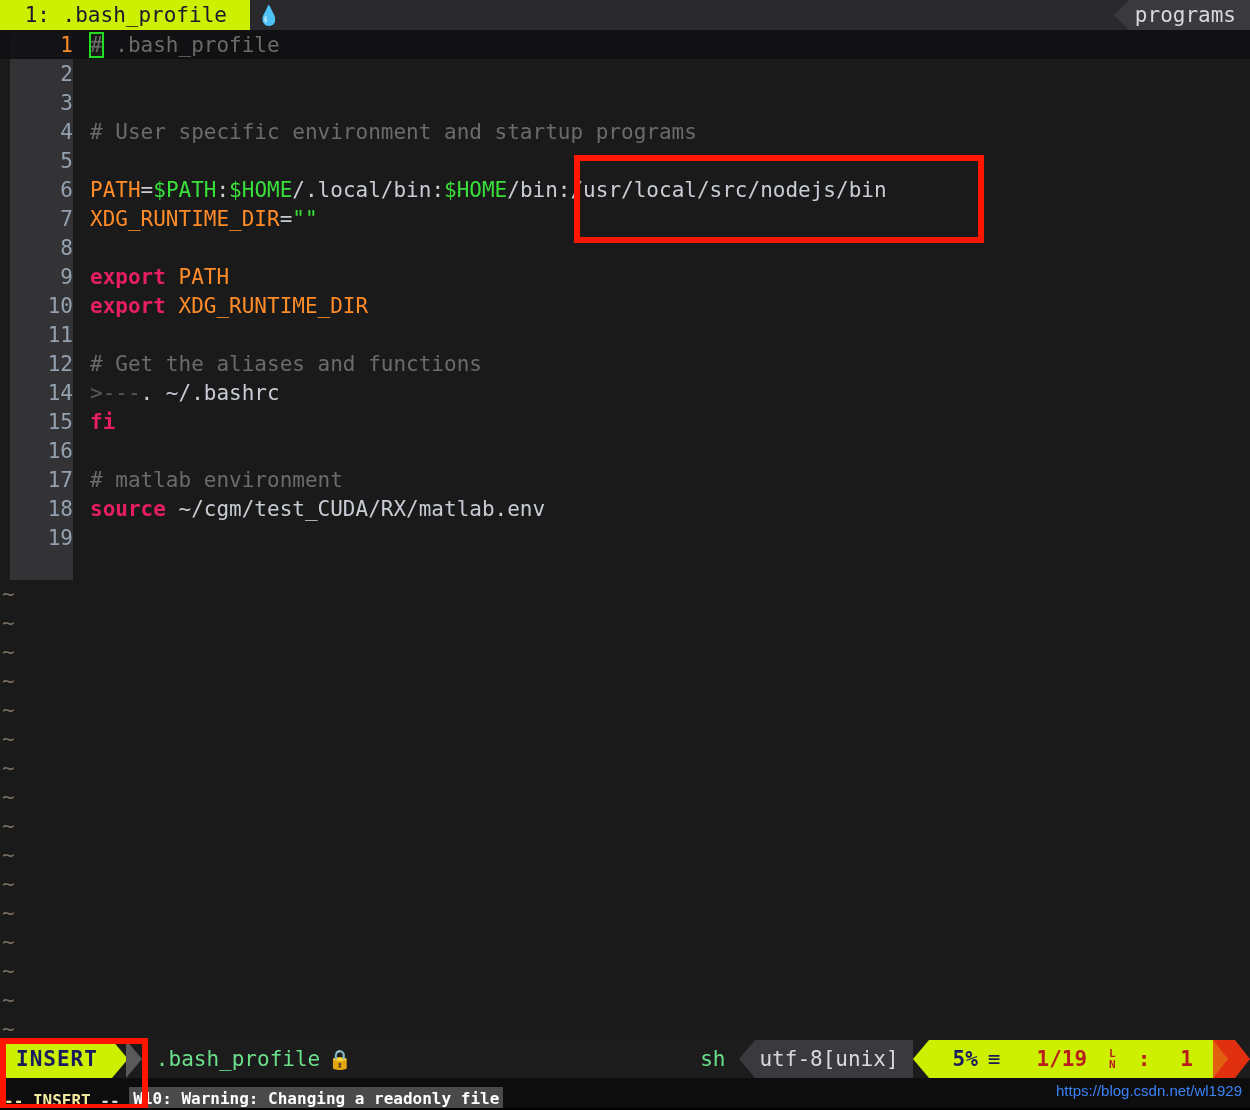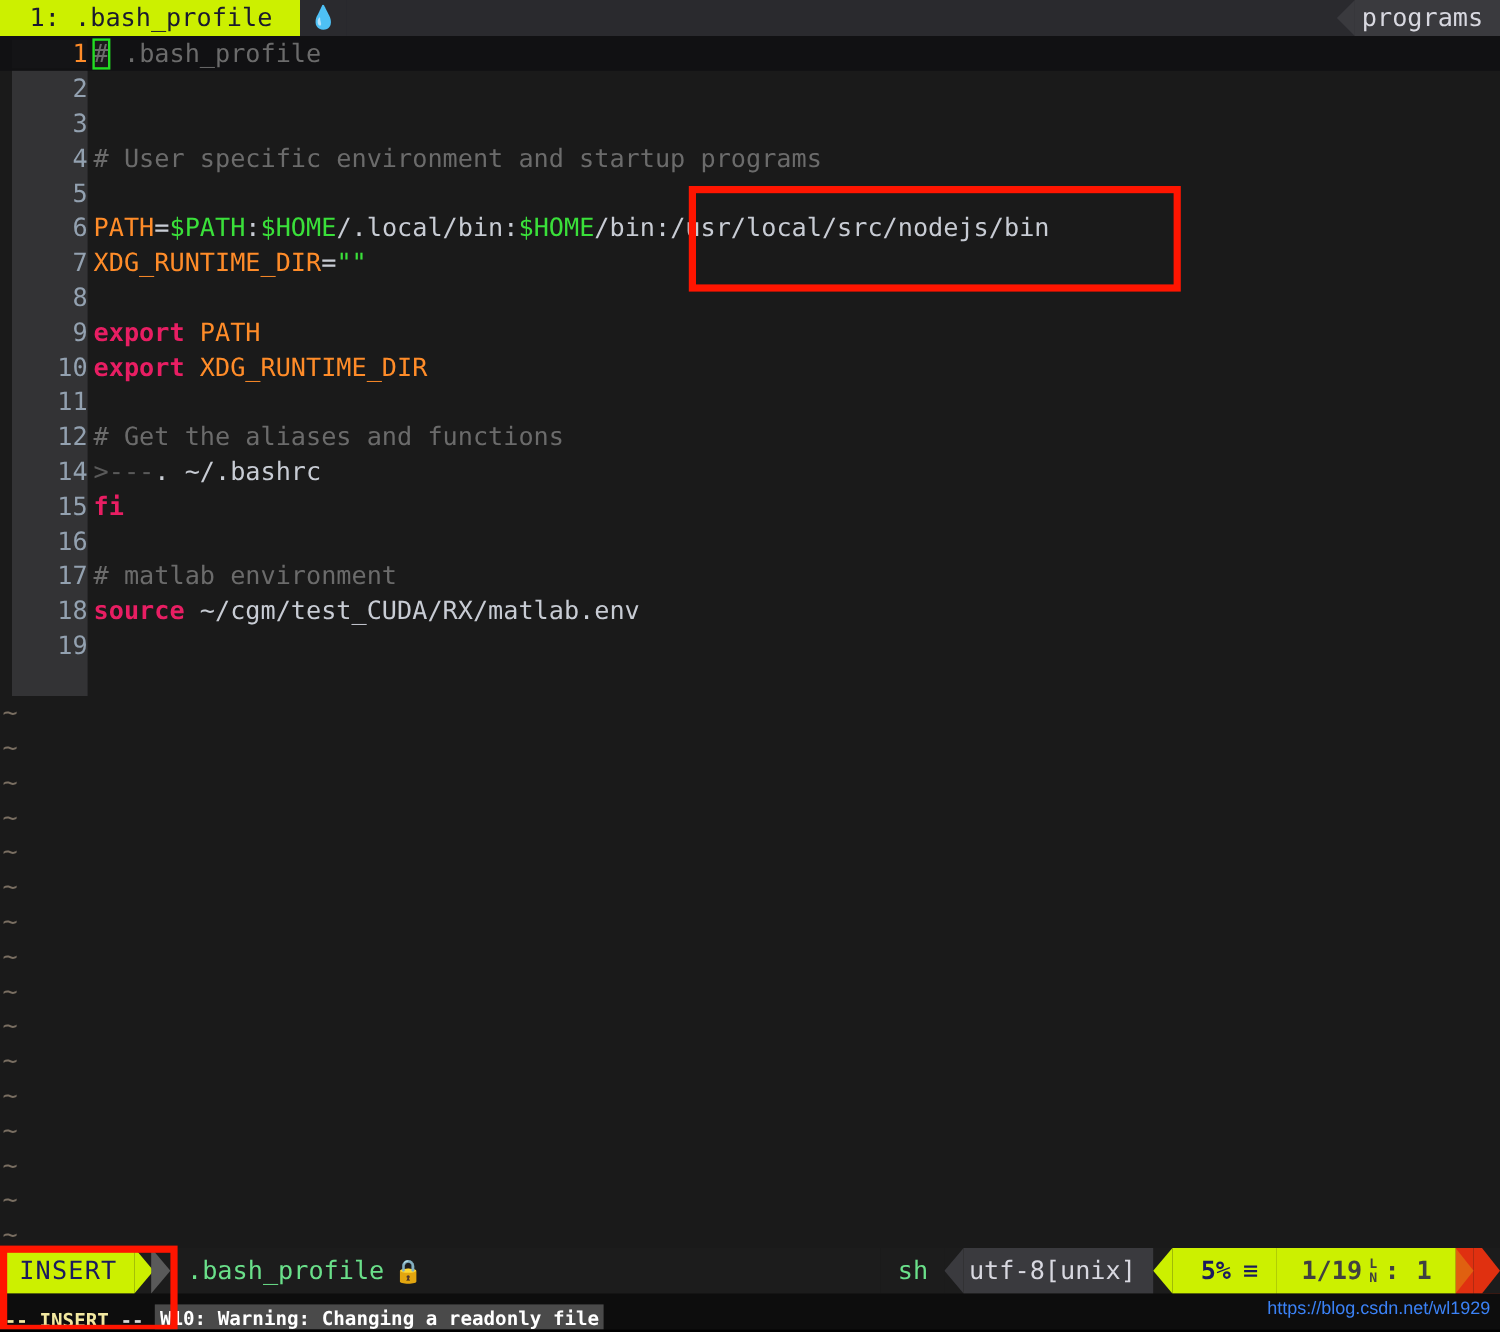--- a/index.html
+++ b/index.html
@@ -101,21 +101,21 @@
     display: inline-block;
     width: 63px;
     margin-left: 10px;
     text-align: right;
     padding-right: 0px;
     font-size: 21px;
     color: #93a1b0;
     box-sizing: border-box;
   }
   .ltext {
-    margin-left: 5px;
+    margin-left: 17px;
     font-size: 21px;
     white-space: pre;
     text-align: right;
   }
   .c-comment { color: #6b6b6b; }
   .c-var     { color: #ff8c29; }
   .c-expand  { color: #3ae03a; }
   .c-plain   { color: #c8ccd4; }
   .c-kw      { color: #e81e63; font-weight: bold; }
   .c-op      { color: #e81e63; }
@@ -150,21 +150,21 @@
     height: 38px;
     background: #1c1c1c;
     display: flex;
     align-items: stretch;
     font-size: 21px;
   }
   .seg { display: flex; align-items: center; white-space: pre; position: relative; }
   .mode-seg {
     background: #ccf000;
     color: #1a1a5e;
-    font-weight: normal;
+    font-weight: bold;
     padding: 0 14px 0 16px;
     letter-spacing: 1px;
   }
   .mode-arrow {
     width: 0; height: 0;
     border-top: 19px solid transparent;
     border-bottom: 19px solid transparent;
     border-left: 16px solid #ccf000;
   }
   .mode-arrow2 {
@@ -197,25 +197,26 @@
   }
   .pct-seg {
     background: #ccf000;
     color: #1a1a5e;
     font-weight: bold;
     padding: 0 16px 0 24px;
   }
   .pct-glyph { margin-left: 10px; font-weight: normal; }
   .pos-seg {
     background: #ccf000;
-    color: #404040;
+    color: #b91c1c;
     font-weight: bold;
     padding: 0 10px 0 20px;
     display: flex;
     align-items: center;
+    gap: 16px;
   }
   .ln-stack {
     display: inline-flex;
     flex-direction: column;
     font-size: 11px;
     line-height: 11px;
     margin: 0 6px;
     font-weight: bold;
   }
   .pos-col { margin-left: 14px; margin-right: 10px; }

